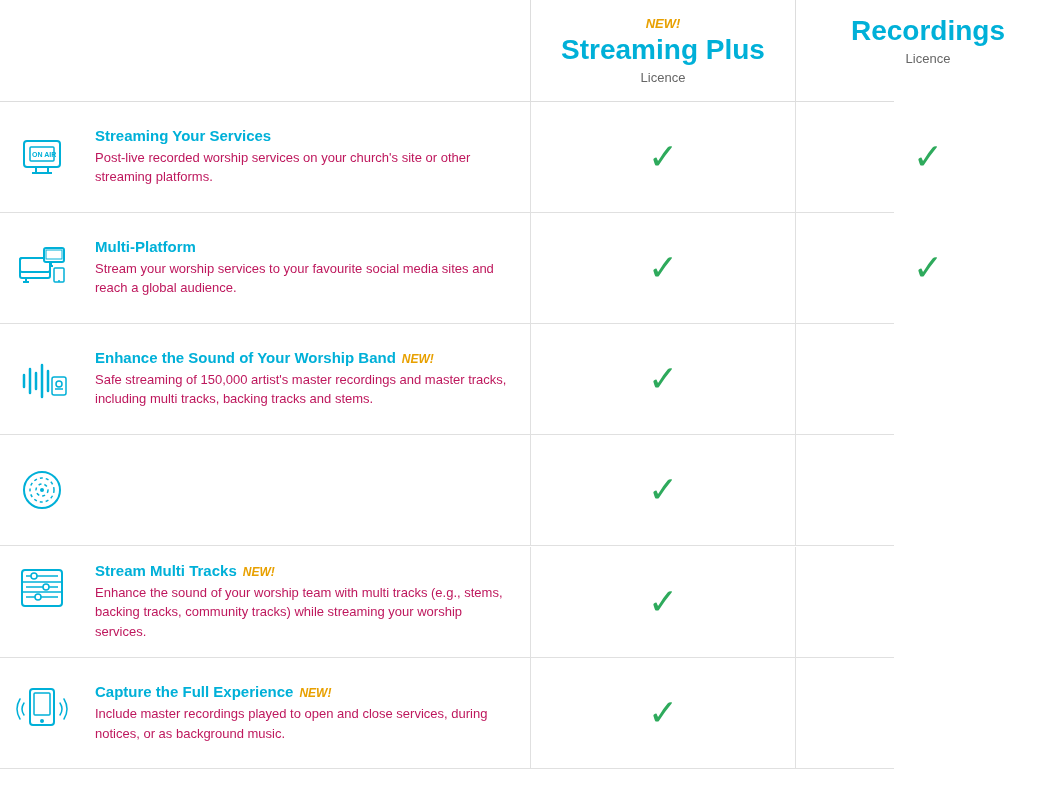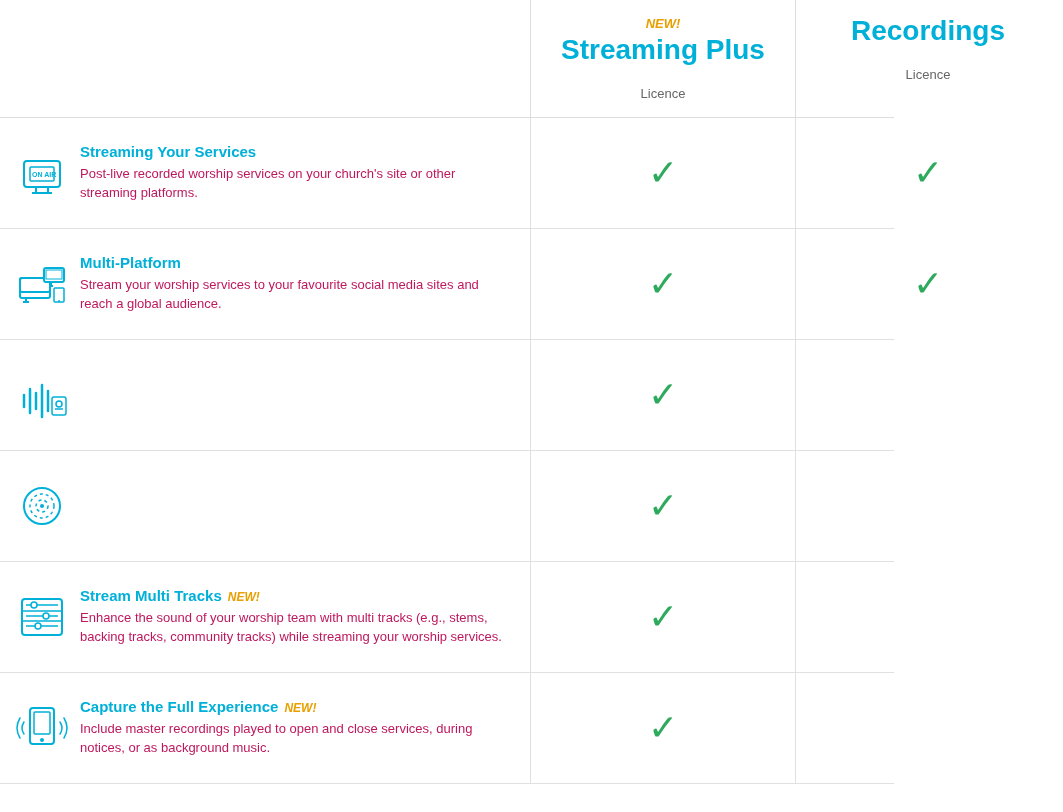--- a/index.html
+++ b/index.html
@@ -45,36 +45,35 @@
       font-size: 28px;
       font-weight: bold;
       display: block;
       line-height: 1.1;
     }
 
     .plan-subtitle {
       color: #666;
       font-size: 13px;
       display: block;
-      margin-top: 20px;
+      margin-top: 4px;
     }
 
     .feature-row {
       display: grid;
       grid-template-columns: 530px 265px 265px;
       border-bottom: 1px solid #e0e0e0;
       align-items: center;
       min-height: 110px;
     }
 
     .feature-cell {
       padding: 16px 16px;
       display: flex;
-      align-items: center;
-      gap: 12px;
+      gap: 27px;
     }
 
     .feature-icon {
       flex-shrink: 0;
       width: 52px;
       height: 52px;
       display: flex;
       align-items: center;
       justify-content: center;
     }
@@ -201,20 +200,24 @@
     <line x1="8" y1="26" x2="8" y2="38" stroke="#00b0d8" stroke-width="2.5" stroke-linecap="round"></line>
     <line x1="14" y1="20" x2="14" y2="44" stroke="#00b0d8" stroke-width="2.5" stroke-linecap="round"></line>
     <line x1="20" y1="24" x2="20" y2="40" stroke="#00b0d8" stroke-width="2.5" stroke-linecap="round"></line>
     <line x1="26" y1="16" x2="26" y2="48" stroke="#00b0d8" stroke-width="2.5" stroke-linecap="round"></line>
     <line x1="32" y1="22" x2="32" y2="42" stroke="#00b0d8" stroke-width="2.5" stroke-linecap="round"></line>
     <rect x="36" y="28" width="14" height="18" rx="2" stroke="#00b0d8" stroke-width="1.5" fill="none"></rect>
     <circle cx="43" cy="35" r="3" stroke="#00b0d8" stroke-width="1.5" fill="none"></circle>
     <line x1="39" y1="40" x2="47" y2="40" stroke="#00b0d8" stroke-width="1.5"></line>
   </svg>
           </div>
+      <div class="feature-text">
+        <div class="feature-title">Enhance the Sound of Your Worship Band<span class="feature-new">NEW!</span></div>
+        <div class="feature-desc">Safe streaming of 150,000 artist's master recordings and master tracks, including multi tracks, backing tracks and stems.</div>
+      </div>
     </div>
     <div class="check-cell">
           <span class="checkmark">✓</span>
         </div>
     <div class="check-cell"></div>
   </div>
       <div class="feature-row">
     <div class="feature-cell">
       <div class="feature-icon">
             <svg width="52" height="52" viewBox="0 0 52 52" fill="none" xmlns="http://www.w3.org/2000/svg">

